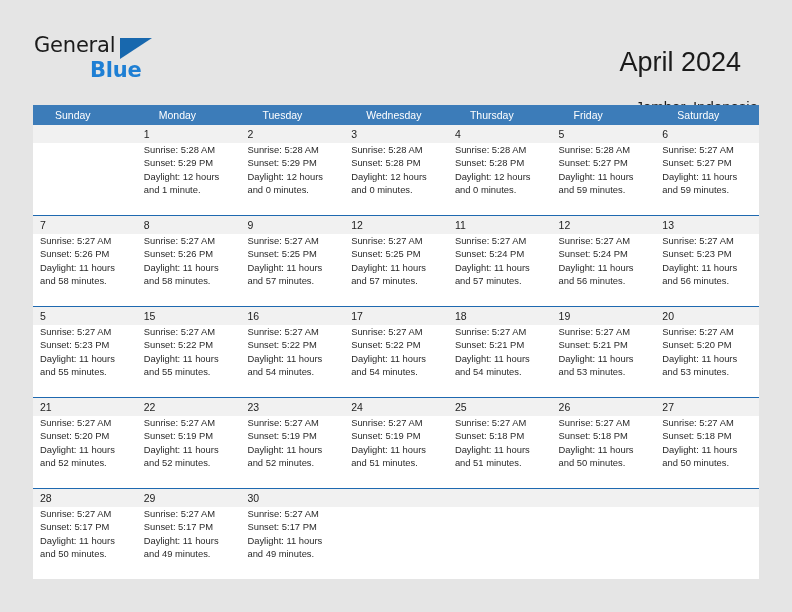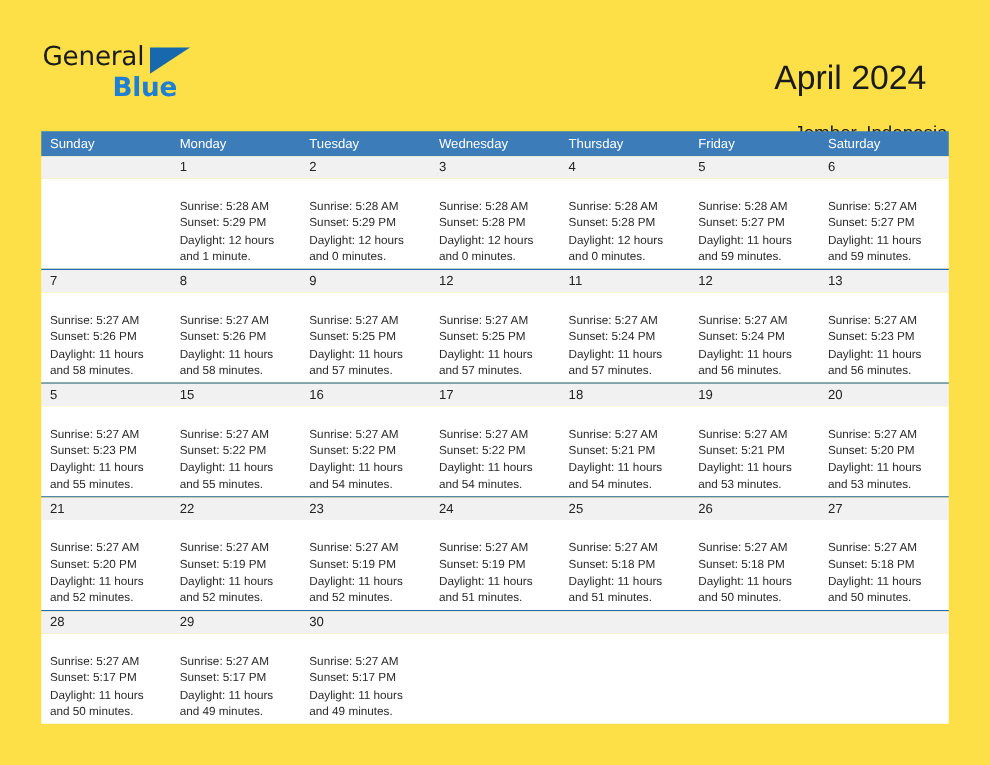--- a/index.html
+++ b/index.html
@@ -8,21 +8,21 @@
     padding: 0;
     width: 792px;
     height: 612px;
     background: #ffffff;
     font-family: "Liberation Sans", sans-serif;
   }
   #page {
     position: relative;
     width: 792px;
     height: 612px;
-    background: #fde047;
+    background: #e5e5e5;
     overflow: hidden;
   }
 
   
   .top {
     position: absolute;
     left: 0; top: 0;
     width: 792px;
     height: 104px;
   }
@@ -94,21 +94,21 @@
   .dow-row {
     display: flex;
     background: #3c7cb9;
     height: 20px;
   }
   .dow {
     flex: 1 1 0;
     color: #ffffff;
     font-size: 10.5px;
     line-height: 20px;
-    padding-left: 7px;
+    padding-left: 22px;
     white-space: nowrap;
   }
   .week {
     position: relative;
     border-top: 1.6px solid #1f69b0;
   }
   .week:first-of-type { border-top: none; }
   .numbers {
     display: flex;
     background: #f1f1f1;
@@ -121,21 +121,21 @@
     color: #222222;
     padding-left: 7px;
   }
   .details {
     display: flex;
     background: #ffffff;
     height: 72px;
   }
   .detcell {
     flex: 1 1 0;
-    padding: 15px 6px 0 7px;
+    padding: 0 6px 0 7px;
   }
   .detline {
     font-size: 9.4px;
     line-height: 13.3px;
     color: #2a2a2a;
     white-space: nowrap;
   }
   .empty { visibility: hidden; }
 </style>
 </head>

